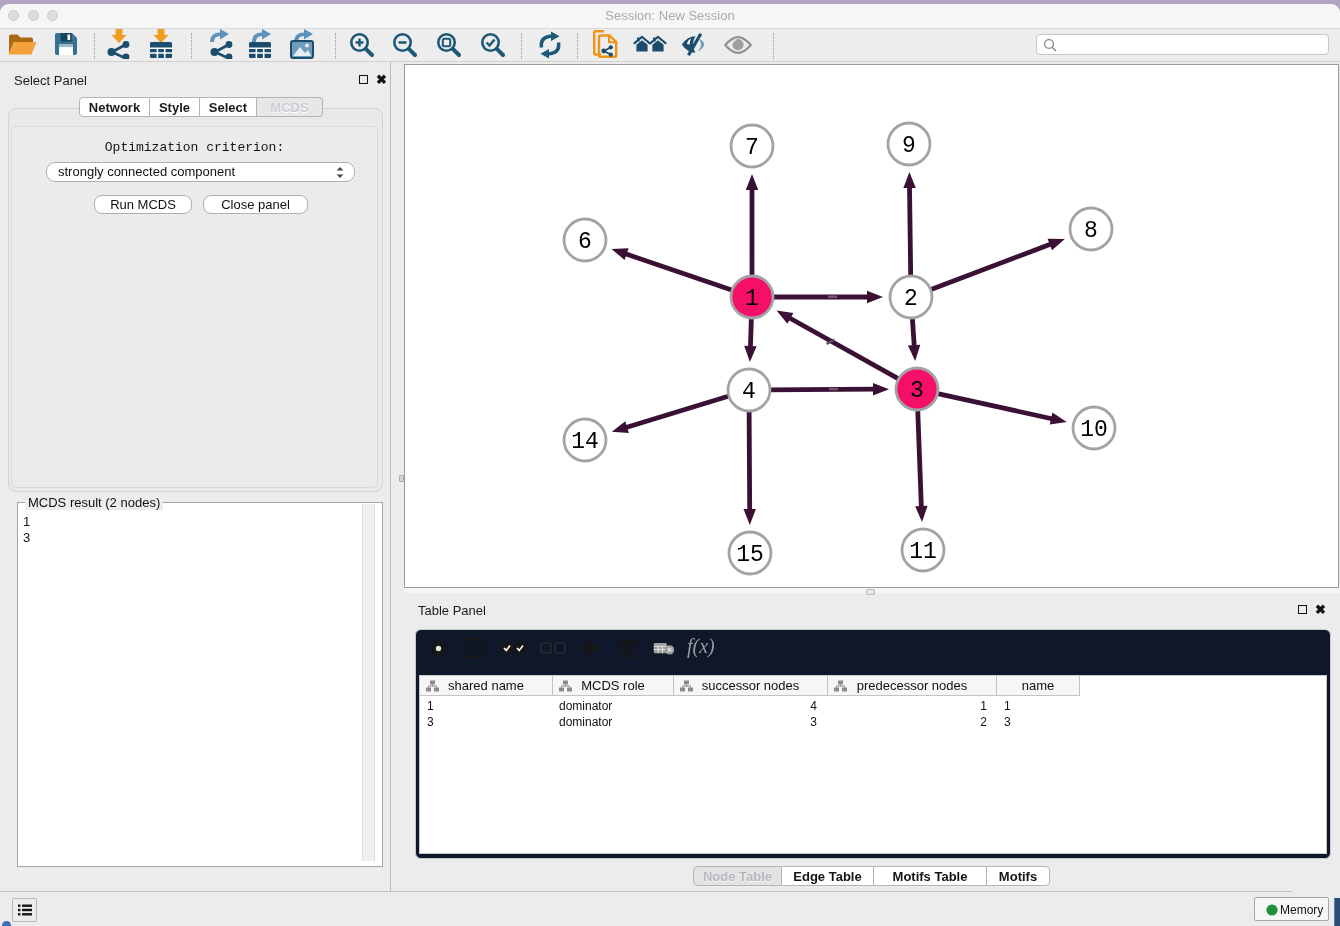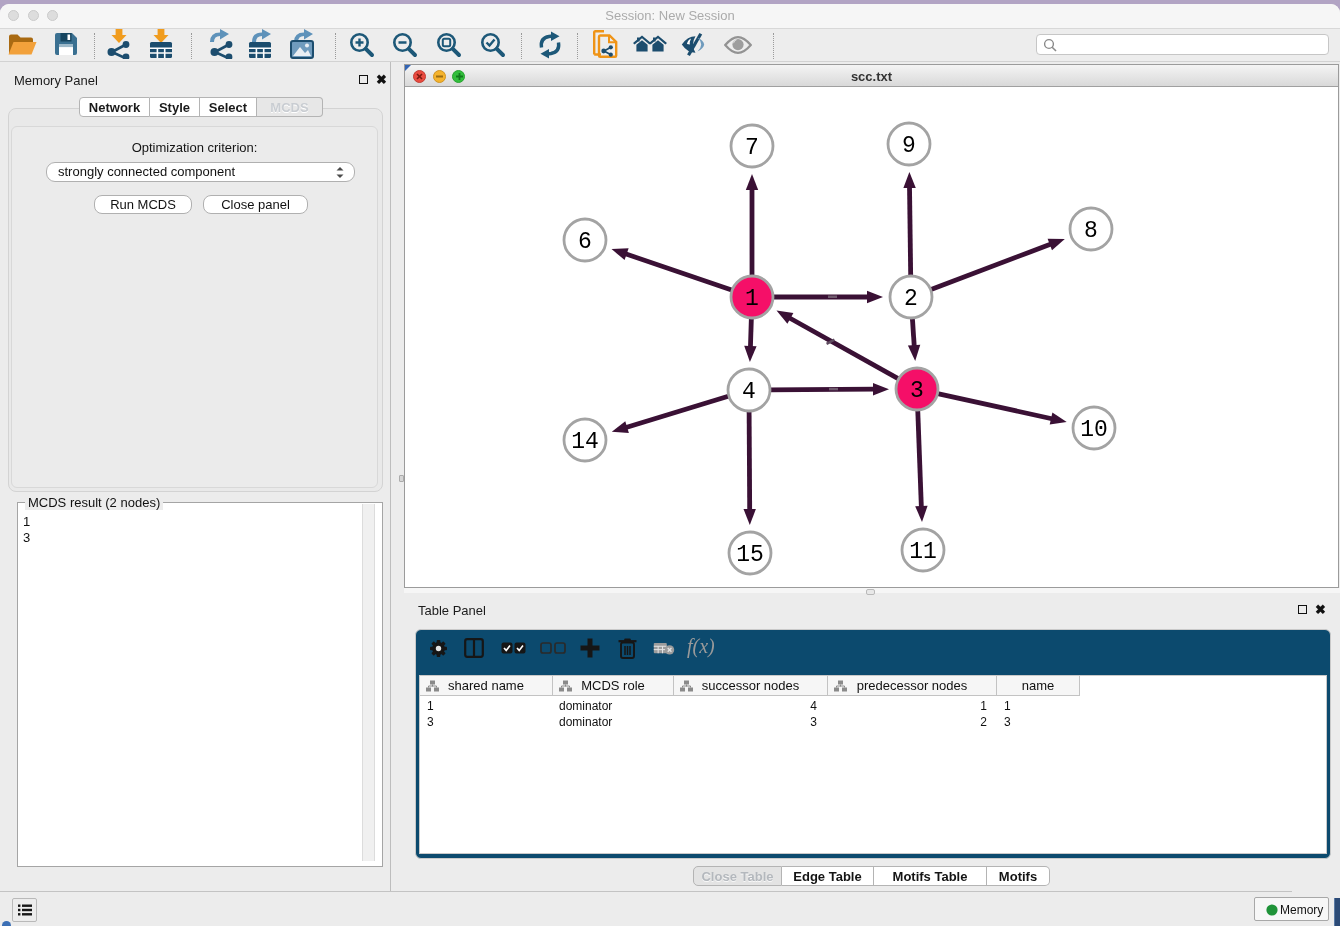--- a/index.html
+++ b/index.html
@@ -20,37 +20,37 @@
 .panel-title { position:absolute; font-size:13px; color:#1c1c1c; }
 .float-btn { position:absolute; width:9px; height:9px; border:1.5px solid #111; }
 .close-x { position:absolute; font-size:13px; font-weight:bold; color:#111; }
 .tabrow { position:absolute; height:16px; display:flex; z-index:3; }
 .tab { height:20px; font-size:13px; font-weight:bold; color:#1a1a1a; background:#fff; border:1px solid #b4b4b4; border-left:none; text-align:center; line-height:19px; }
 .tab.first { border-left:1px solid #b4b4b4; border-radius:4px 0 0 4px; }
 .tab.last { border-radius:0 4px 4px 0; }
 .tab.sel { background:#e7e7e7; color:#c9cdd2; text-shadow:0 1px 0 #fff; }
 #mcds-outer { position:absolute; left:8px; top:46px; width:375px; height:384px; background:#e9e9e9; border:1px solid #d3d3d3; border-radius:8px; }
 #mcds-inner { position:absolute; left:2px; top:17px; width:367px; height:362px; background:#ebebeb; border:1px solid #d8d8d8; border-radius:6px; }
-#opt-label { position:absolute; left:0; top:13px; width:100%; text-align:center; font-size:13px; color:#151515; }
+#opt-label { position:absolute; left:0; top:13px; width:100%; text-align:center; font-size:13px; color:#151515;font-family:Liberation Mono, monospace; }
 #dropdown { position:absolute; left:34px; top:35px; width:309px; height:20px; background:#fff; border:1px solid #b0b0b0; border-radius:9px; font-size:13px; color:#111; line-height:18px; padding-left:11px; }
 .btn { position:absolute; height:19px; background:#fff; border:1px solid #b0b0b0; border-radius:8px; font-size:13px; color:#111; text-align:center; line-height:17px; }
 #fieldset { position:absolute; left:17px; top:440px; width:366px; height:365px; border:1px solid #a5a5a5; background:#fff; }
 #fieldset .legend { position:absolute; left:7px; top:-8px; background:#ececec; padding:0 3px; font-size:13px; color:#111; }
 #fs-scroll { position:absolute; right:7px; top:1px; width:13px; height:357px; background:#f0f0f0; border-left:1px solid #dcdcdc; border-right:1px solid #dcdcdc; }
 
 #netwin { position:absolute; left:404px; top:60px; width:935px; height:524px; border:1px solid #9b9b9b; background:#fff; }
 #nettitle { position:absolute; left:0; top:0; width:100%; height:22px; background:linear-gradient(#f4f4f4,#d9d9d9); border-bottom:1px solid #a0a0a0; }
 #nettitle .t { position:absolute; width:100%; text-align:center; font-size:13px; font-weight:bold; color:#333; line-height:23px; }
 .mac { position:absolute; top:5px; width:13px; height:13px; border-radius:50%; }
 
 #hdivider { position:absolute; left:404px; top:584px; width:936px; height:5px; background:#f6f6f6; }
 #hhandle { position:absolute; left:866px; top:585px; width:9px; height:6px; background:#e8e8e8; border:1px solid #b9b9b9; border-radius:2px; }
 
 #tpanel { position:absolute; left:404px; top:593px; width:936px; height:294px; background:#ececec; }
-#tcontainer { position:absolute; left:11px; top:32px; width:916px; height:230px; background:#0c4a6e; border:1px solid #c9c9c9; border-radius:6px; }
+#tcontainer { position:absolute; left:11px; top:32px; width:916px; height:230px; background:#0f172a; border:1px solid #c9c9c9; border-radius:6px; }
 #ttable { position:absolute; left:3px; top:45px; width:908px; height:179px; background:#fff; border:1px solid #c9c9c9; }
 .th { position:absolute; top:0; height:20px; background:#f6f6f6; border-right:1px solid #c3c3c3; border-bottom:1px solid #c3c3c3; font-size:13px; color:#111; text-align:center; line-height:20px; }
 .td { position:absolute; font-size:12px; color:#111; height:16px; line-height:16px; }
 .btab { height:20px; background:#fff; border:1px solid #b4b4b4; border-left:none; border-radius:0; font-size:13px; font-weight:bold; color:#141414; text-align:center; line-height:19px; }
 .btab.first { border-left:1px solid #b4b4b4; border-radius:5px 0 0 5px; }
 .btab.last { border-radius:0 5px 5px 0; }
 .btab.sel { background:#e3e3e3; color:#b4b8bd; text-shadow:0 1px 0 #f8f8f8; }
 
 #statusbar { position:absolute; left:0; top:887px; width:1292px; height:35px; background:#ececec; border-top:1px solid #c3c3c3; }
 #listbtn { position:absolute; left:12px; top:6px; width:25px; height:24px; background:#ececec; border:1px solid #b9b9b9; border-radius:2px; }
@@ -228,21 +228,21 @@
       <path d="M9.8,7.6 Q10.5,4.5 13.5,3.6 Q11,3.3 9.6,5.2 Q8.9,6.3 9.8,7.6 Z" fill="#e2e2e2"></path>
     </svg>
     <div id="searchbox">
       <svg style="position:absolute;left:6px;top:3px" width="15" height="15" viewBox="0 0 15 15">
         <circle cx="6" cy="6" r="4.4" fill="none" stroke="#8a8a8a" stroke-width="1.4"></circle>
         <line x1="9.2" y1="9.2" x2="13" y2="13" stroke="#8a8a8a" stroke-width="1.6"></line>
       </svg>
     </div>
   </div>
   <div id="cpanel">
-    <div class="panel-title" style="left:14px;top:11px">Memory Panel</div>
+    <div class="panel-title" style="left:14px;top:11px">Select Panel</div>
     <div class="float-btn" style="left:359px;top:13px"></div>
     <div class="close-x" style="left:376px;top:10px">✖</div>
     <div class="tabrow" style="left:79px;top:35px">
       <div class="tab first" style="width:71px">Network</div>
       <div class="tab" style="width:50px">Style</div>
       <div class="tab" style="width:57px">Select</div>
       <div class="tab last sel" style="width:66px">MCDS</div>
     </div>
     <div id="mcds-outer">
       <div id="mcds-inner">
@@ -257,40 +257,20 @@
         <div class="btn" style="left:191px;top:68px;width:105px">Close panel</div>
       </div>
     </div>
     <div id="fieldset">
       <div class="legend">MCDS result (2 nodes)</div>
       <div style="position:absolute;left:5px;top:11px;font-size:13px;color:#111;line-height:16px">1<br>3</div>
       <div id="fs-scroll"></div>
     </div>
   </div>
   <div id="netwin">
-    <div id="nettitle">
-      <svg style="position:absolute;left:0;top:0" width="6" height="6" viewBox="0 0 6 6">
-          <path d="M0,0 L6,0 L0,6 Z" fill="#3365b5"></path>
-        </svg>
-      <div class="t">scc.txt</div>
-      <div class="mac" style="left:8px;background:#ea4b40;border:1px solid #c13c33"></div>
-      <div class="mac" style="left:28px;background:#f5b32c;border:1px solid #cf9422"></div>
-      <div class="mac" style="left:47px;background:#32be3c;border:1px solid #28a231"></div>
-      <svg style="position:absolute;left:8px;top:5px" width="52" height="13" viewBox="0 0 52 13">
-        <g stroke="#7c1a10" stroke-width="1.6">
-            <line x1="4" y1="4" x2="9" y2="9"></line>
-            <line x1="9" y1="4" x2="4" y2="9"></line>
-          </g>
-        <line x1="23" y1="6.5" x2="30" y2="6.5" stroke="#9a6d12" stroke-width="1.8"></line>
-        <g stroke="#117a1c" stroke-width="1.8">
-            <line x1="43" y1="6.5" x2="50" y2="6.5"></line>
-            <line x1="46.5" y1="3" x2="46.5" y2="10"></line>
-          </g>
-      </svg>
-    </div>
     <svg id="graph" style="position:absolute;left:0;top:23px" width="933" height="499" viewBox="0 0 933 499">
       <g stroke="#3a1135" stroke-width="4.8" fill="#3a1135">
       <line x1="347.0" y1="189.0" x2="347.0" y2="100.0"></line>
       <line x1="328.1" y1="202.5" x2="219.7" y2="165.6"></line>
       <line x1="367.0" y1="209.0" x2="464.0" y2="209.0"></line>
       <line x1="346.4" y1="229.0" x2="345.4" y2="260.0"></line>
       <line x1="505.7" y1="189.0" x2="504.5" y2="98.0"></line>
       <line x1="524.7" y1="201.9" x2="646.7" y2="155.8"></line>
       <line x1="507.3" y1="229.0" x2="509.3" y2="259.1"></line>
       <line x1="494.5" y1="291.3" x2="383.7" y2="229.5"></line>
@@ -450,21 +430,21 @@
         <div class="td" style="left:408px;top:22px;width:159px;text-align:right">1</div>
         <div class="td" style="left:584px;top:22px">1</div>
         <div class="td" style="left:7px;top:38px">3</div>
         <div class="td" style="left:139px;top:38px">dominator</div>
         <div class="td" style="left:254px;top:38px;width:143px;text-align:right">3</div>
         <div class="td" style="left:408px;top:38px;width:159px;text-align:right">2</div>
         <div class="td" style="left:584px;top:38px">3</div>
       </div>
     </div>
     <div style="position:absolute;left:289px;top:269px;display:flex">
-      <div class="btab sel first" style="width:89px">Close Table</div>
+      <div class="btab sel first" style="width:89px">Node Table</div>
       <div class="btab" style="width:92px">Edge Table</div>
       <div class="btab" style="width:113px">Motifs Table</div>
       <div class="btab last" style="width:63px">Motifs</div>
     </div>
   </div>
   <div id="statusbar">
     <div id="listbtn">
       <svg style="position:absolute;left:5px;top:5px" width="14" height="12" viewBox="0 0 14 12">
         <g fill="#161616">
           <rect x="0" y="0.5" width="2.4" height="2.4"></rect>

